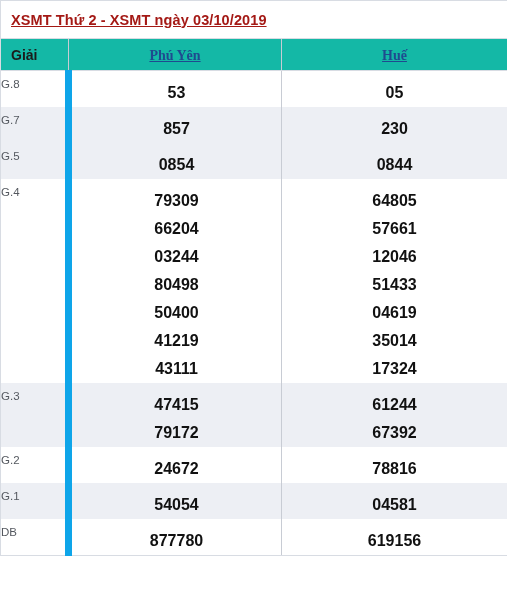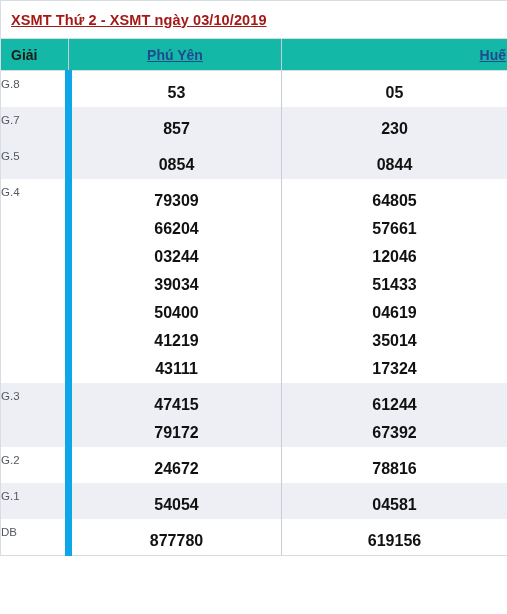--- a/index.html
+++ b/index.html
@@ -43,30 +43,31 @@
 
   
   .head-row td {
     background: #14b8a6;
     border-bottom: 1px solid #d8dce3;
     border-left: 1px solid #d8dce3;
     border-right: 1px solid #c8ccd4;
     height: 29px;
     vertical-align: middle;
   }
-  .head-row td.last { border-right: 1px solid #d8dce3; text-align: right; }
+  .head-row td.last { border-right: 1px solid #d8dce3; }
   .head-giai {
     color: #1b1b1b;
     font-weight: bold;
     font-size: 14px;
     padding-left: 10px;
     text-align: left;
   }
   .head-prov {
     text-align: center;
+    font-family: Liberation Serif, serif;
   }
   .prov-link {
     color: #1f4a8f;
     font-weight: bold;
     font-size: 14px;
     text-decoration: underline;
   }
 
   
   .lottery-table td.label-cell {
@@ -165,21 +166,21 @@
         <td class="num-cell last">
           <span class="num-line">0844</span>
         </td>
       </tr>
       <tr class="data-row plain">
         <td class="label-cell">G.4</td>
         <td class="num-cell">
           <span class="num-line">79309</span>
           <span class="num-line">66204</span>
           <span class="num-line">03244</span>
-          <span class="num-line">39034</span>
+          <span class="num-line">80498</span>
           <span class="num-line">50400</span>
           <span class="num-line">41219</span>
           <span class="num-line">43111</span>
         </td>
         <td class="num-cell last">
           <span class="num-line">64805</span>
           <span class="num-line">57661</span>
           <span class="num-line">12046</span>
           <span class="num-line">51433</span>
           <span class="num-line">04619</span>

